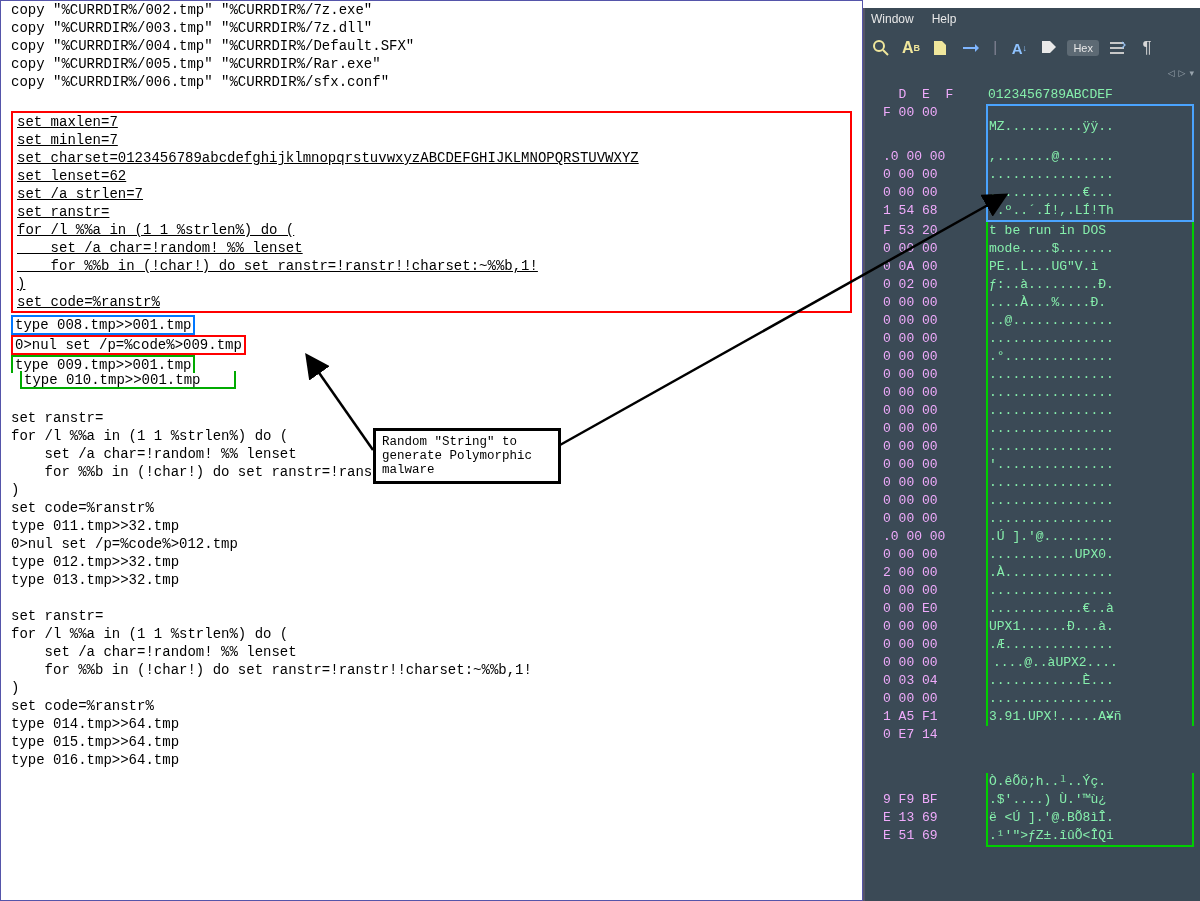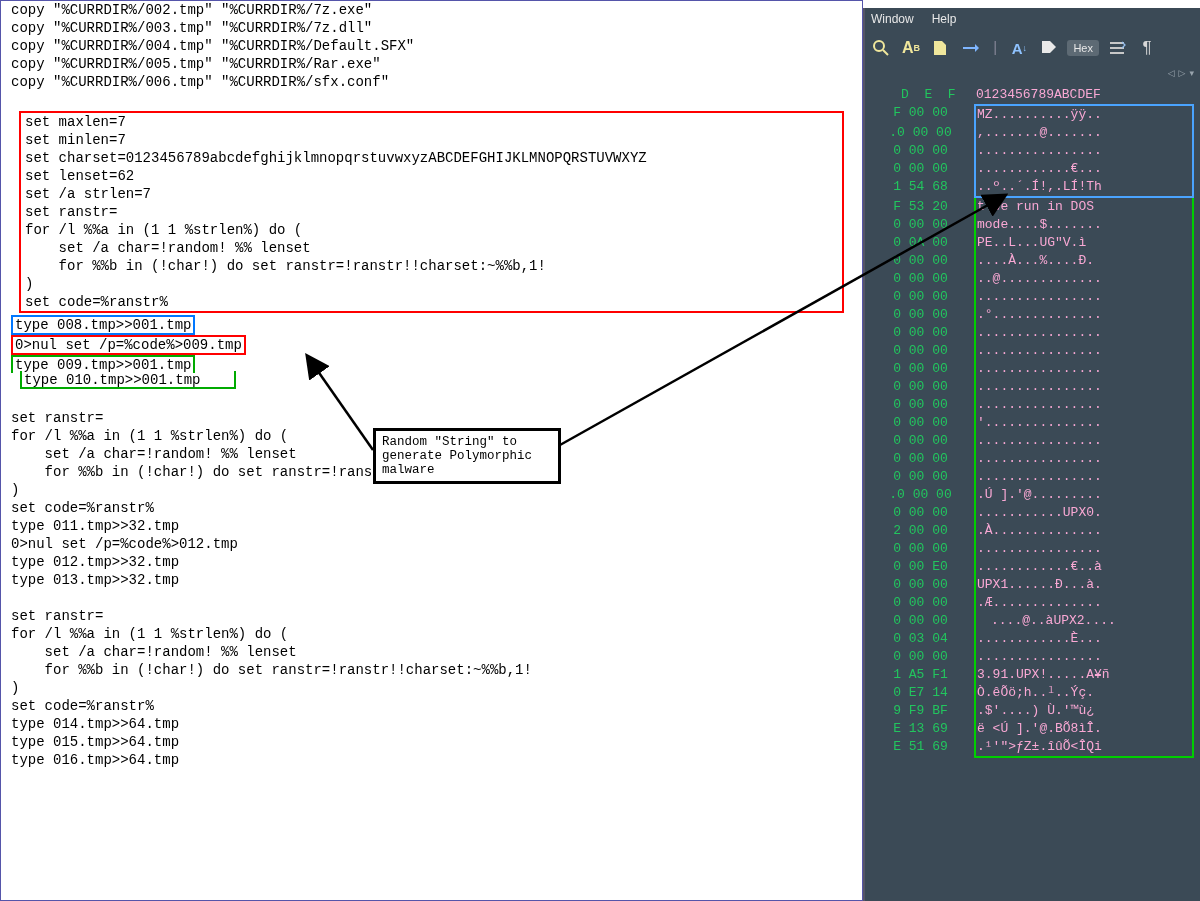--- a/index.html
+++ b/index.html
@@ -23,21 +23,22 @@
     border: 1px solid #55a;
   }
   .code-line {
     white-space: pre;
     color: #000;
     line-height: 18px;
     font-family: "Courier New", monospace;
   }
   .box-red {
     border: 2px solid #ff0000;
-    margin: 2px 8px;
+    margin: 2px 0;
+    text-decoration: underline;
   }
   .box-red-thin {
     border: 2px solid #ff0000;
     display: inline-block;
     line-height: 16px;
     padding: 0 2px;
   }
   .box-blue {
     border: 2px solid #0077ff;
     display: inline-block;
@@ -125,28 +126,29 @@
     font-size: 13px;
     color: #d4d4d4;
     line-height: 18px;
   }
   .hex-row {
     display: flex;
     white-space: pre;
   }
   .hex-left {
     width: 105px;
-    text-align: center;
+    text-align: left;
     padding-left: 6px;
-    color: #22c55e;
+    color: #f0abfc;
+    margin-left: 12px;
   }
   .hex-right {
     flex: 1;
     padding-left: 6px;
-    color: #f9a8d4;
+    color: #86efac;
     position: relative;
   }
   .hex-header {
     color: #8fa3b3;
   }
   .hl-red { border: 2px solid #ff3232; background: rgba(255,0,0,0.06); padding: 0 1px; margin: -1px; display: inline-block; }
   .hl-green-open { border: 2px solid #00d000; border-bottom: none; padding: 0 1px; margin: -1px; display: inline-block; }
   svg.arrows { position: absolute; left: 0; top: 0; width: 1200px; height: 901px; pointer-events: none; }
   .sg-left {
     position:absolute; left:9px; width:216px; border:2px solid #00aa00; border-top:none; height:18px;
@@ -262,53 +264,54 @@
     <span class="nav-arrow">◁</span>
     <span class="nav-arrow">▷</span>
     <span class="nav-arrow">▾</span>
   </div>
   <div class="hex-content">
     <div class="hex-row hex-header">
       <div class="hex-left">  D  E  F</div>
       <div class="hex-right">0123456789ABCDEF</div>
     </div>
     <div id="hex-body">
-        <div class="hex-row"><div class="hex-left">F 00 00</div><div class="hex-right"><span style="display: inline-block; width: 100%; border-top: 2px solid rgb(74, 164, 255); border-left: 2px solid rgb(74, 164, 255); border-right: 2px solid rgb(74, 164, 255); padding: 0px 1px; margin-left: -2px;">MZ..........ÿÿ..</span></div></div>
+        <div class="hex-row"><div class="hex-left">F 00 00</div><div class="hex-right"><span style="display: inline-block; width: 100%; border-top: 2px solid rgb(74, 164, 255); border-left: 2px solid rgb(74, 164, 255); border-right: 2px solid rgb(74, 164, 255); padding: 12px 1px; margin-left: -2px;">MZ..........ÿÿ..</span></div></div>
         <div class="hex-row"><div class="hex-left">.0 00 00</div><div class="hex-right"><span style="display: inline-block; width: 100%; border-left: 2px solid rgb(74, 164, 255); border-right: 2px solid rgb(74, 164, 255); padding: 0px 1px; margin-left: -2px;">,.......@.......</span></div></div>
         <div class="hex-row"><div class="hex-left">0 00 00</div><div class="hex-right"><span style="display: inline-block; width: 100%; border-left: 2px solid rgb(74, 164, 255); border-right: 2px solid rgb(74, 164, 255); padding: 0px 1px; margin-left: -2px;">................</span></div></div>
         <div class="hex-row"><div class="hex-left">0 00 00</div><div class="hex-right"><span style="display: inline-block; width: 100%; border-left: 2px solid rgb(74, 164, 255); border-right: 2px solid rgb(74, 164, 255); padding: 0px 1px; margin-left: -2px;">............€...</span></div></div>
         <div class="hex-row"><div class="hex-left">1 54 68</div><div class="hex-right"><span style="display: inline-block; width: 100%; border-bottom: 2px solid rgb(74, 164, 255); border-left: 2px solid rgb(74, 164, 255); border-right: 2px solid rgb(74, 164, 255); padding: 0px 1px; margin-left: -2px;">..º..´.Í!,.LÍ!Th</span></div></div>
         <div class="hex-row"><div class="hex-left">F 53 20</div><div class="hex-right"><span style="display: inline-block; width: 100%; border-left: 2px solid rgb(0, 208, 0); border-right: 2px solid rgb(0, 208, 0); padding: 0px 1px; margin-left: -2px;">t be run in DOS </span></div></div>
         <div class="hex-row"><div class="hex-left">0 00 00</div><div class="hex-right"><span style="display: inline-block; width: 100%; border-left: 2px solid rgb(0, 208, 0); border-right: 2px solid rgb(0, 208, 0); padding: 0px 1px; margin-left: -2px;">mode....$.......</span></div></div>
         <div class="hex-row"><div class="hex-left">0 0A 00</div><div class="hex-right"><span style="display: inline-block; width: 100%; border-left: 2px solid rgb(0, 208, 0); border-right: 2px solid rgb(0, 208, 0); padding: 0px 1px; margin-left: -2px;">PE..L...UG"V.ì</span></div></div>
+        <div class="hex-row"><div class="hex-left">0 02 00</div><div class="hex-right"><span style="display: inline-block; width: 100%; border-left: 2px solid rgb(0, 208, 0); border-right: 2px solid rgb(0, 208, 0); padding: 0px 1px; margin-left: -2px;">ƒ:..à.........Ð.</span></div></div>
         <div class="hex-row"><div class="hex-left">0 00 00</div><div class="hex-right"><span style="display: inline-block; width: 100%; border-left: 2px solid rgb(0, 208, 0); border-right: 2px solid rgb(0, 208, 0); padding: 0px 1px; margin-left: -2px;">....À...%....Ð.</span></div></div>
         <div class="hex-row"><div class="hex-left">0 00 00</div><div class="hex-right"><span style="display: inline-block; width: 100%; border-left: 2px solid rgb(0, 208, 0); border-right: 2px solid rgb(0, 208, 0); padding: 0px 1px; margin-left: -2px;">..@.............</span></div></div>
         <div class="hex-row"><div class="hex-left">0 00 00</div><div class="hex-right"><span style="display: inline-block; width: 100%; border-left: 2px solid rgb(0, 208, 0); border-right: 2px solid rgb(0, 208, 0); padding: 0px 1px; margin-left: -2px;">................</span></div></div>
         <div class="hex-row"><div class="hex-left">0 00 00</div><div class="hex-right"><span style="display: inline-block; width: 100%; border-left: 2px solid rgb(0, 208, 0); border-right: 2px solid rgb(0, 208, 0); padding: 0px 1px; margin-left: -2px;">.°..............</span></div></div>
         <div class="hex-row"><div class="hex-left">0 00 00</div><div class="hex-right"><span style="display: inline-block; width: 100%; border-left: 2px solid rgb(0, 208, 0); border-right: 2px solid rgb(0, 208, 0); padding: 0px 1px; margin-left: -2px;">................</span></div></div>
         <div class="hex-row"><div class="hex-left">0 00 00</div><div class="hex-right"><span style="display: inline-block; width: 100%; border-left: 2px solid rgb(0, 208, 0); border-right: 2px solid rgb(0, 208, 0); padding: 0px 1px; margin-left: -2px;">................</span></div></div>
         <div class="hex-row"><div class="hex-left">0 00 00</div><div class="hex-right"><span style="display: inline-block; width: 100%; border-left: 2px solid rgb(0, 208, 0); border-right: 2px solid rgb(0, 208, 0); padding: 0px 1px; margin-left: -2px;">................</span></div></div>
         <div class="hex-row"><div class="hex-left">0 00 00</div><div class="hex-right"><span style="display: inline-block; width: 100%; border-left: 2px solid rgb(0, 208, 0); border-right: 2px solid rgb(0, 208, 0); padding: 0px 1px; margin-left: -2px;">................</span></div></div>
         <div class="hex-row"><div class="hex-left">0 00 00</div><div class="hex-right"><span style="display: inline-block; width: 100%; border-left: 2px solid rgb(0, 208, 0); border-right: 2px solid rgb(0, 208, 0); padding: 0px 1px; margin-left: -2px;">................</span></div></div>
         <div class="hex-row"><div class="hex-left">0 00 00</div><div class="hex-right"><span style="display: inline-block; width: 100%; border-left: 2px solid rgb(0, 208, 0); border-right: 2px solid rgb(0, 208, 0); padding: 0px 1px; margin-left: -2px;">'...............</span></div></div>
         <div class="hex-row"><div class="hex-left">0 00 00</div><div class="hex-right"><span style="display: inline-block; width: 100%; border-left: 2px solid rgb(0, 208, 0); border-right: 2px solid rgb(0, 208, 0); padding: 0px 1px; margin-left: -2px;">................</span></div></div>
         <div class="hex-row"><div class="hex-left">0 00 00</div><div class="hex-right"><span style="display: inline-block; width: 100%; border-left: 2px solid rgb(0, 208, 0); border-right: 2px solid rgb(0, 208, 0); padding: 0px 1px; margin-left: -2px;">................</span></div></div>
         <div class="hex-row"><div class="hex-left">0 00 00</div><div class="hex-right"><span style="display: inline-block; width: 100%; border-left: 2px solid rgb(0, 208, 0); border-right: 2px solid rgb(0, 208, 0); padding: 0px 1px; margin-left: -2px;">................</span></div></div>
         <div class="hex-row"><div class="hex-left">.0 00 00</div><div class="hex-right"><span style="display: inline-block; width: 100%; border-left: 2px solid rgb(0, 208, 0); border-right: 2px solid rgb(0, 208, 0); padding: 0px 1px; margin-left: -2px;">.Ú ].'@.........</span></div></div>
         <div class="hex-row"><div class="hex-left">0 00 00</div><div class="hex-right"><span style="display: inline-block; width: 100%; border-left: 2px solid rgb(0, 208, 0); border-right: 2px solid rgb(0, 208, 0); padding: 0px 1px; margin-left: -2px;">...........UPX0.</span></div></div>
         <div class="hex-row"><div class="hex-left">2 00 00</div><div class="hex-right"><span style="display: inline-block; width: 100%; border-left: 2px solid rgb(0, 208, 0); border-right: 2px solid rgb(0, 208, 0); padding: 0px 1px; margin-left: -2px;">.À..............</span></div></div>
         <div class="hex-row"><div class="hex-left">0 00 00</div><div class="hex-right"><span style="display: inline-block; width: 100%; border-left: 2px solid rgb(0, 208, 0); border-right: 2px solid rgb(0, 208, 0); padding: 0px 1px; margin-left: -2px;">................</span></div></div>
         <div class="hex-row"><div class="hex-left">0 00 E0</div><div class="hex-right"><span style="display: inline-block; width: 100%; border-left: 2px solid rgb(0, 208, 0); border-right: 2px solid rgb(0, 208, 0); padding: 0px 1px; margin-left: -2px;">............€..à</span></div></div>
         <div class="hex-row"><div class="hex-left">0 00 00</div><div class="hex-right"><span style="display: inline-block; width: 100%; border-left: 2px solid rgb(0, 208, 0); border-right: 2px solid rgb(0, 208, 0); padding: 0px 1px; margin-left: -2px;">UPX1......Ð...à.</span></div></div>
         <div class="hex-row"><div class="hex-left">0 00 00</div><div class="hex-right"><span style="display: inline-block; width: 100%; border-left: 2px solid rgb(0, 208, 0); border-right: 2px solid rgb(0, 208, 0); padding: 0px 1px; margin-left: -2px;">.Æ..............</span></div></div>
-        <div class="hex-row"><div class="hex-left">0 00 00</div><div class="hex-right"><span style="display: inline-block; width: 100%; border-left: 2px solid rgb(0, 208, 0); border-right: 2px solid rgb(0, 208, 0); padding: 0px 15px; margin-left: -2px;">....@..àUPX2....</span></div></div>
+        <div class="hex-row"><div class="hex-left">0 00 00</div><div class="hex-right"><span style="display: inline-block; width: 100%; border-left: 2px solid rgb(0, 208, 0); border-right: 2px solid rgb(0, 208, 0); padding: 0px 5px; margin-left: -2px;">....@..àUPX2....</span></div></div>
         <div class="hex-row"><div class="hex-left">0 03 04</div><div class="hex-right"><span style="display: inline-block; width: 100%; border-left: 2px solid rgb(0, 208, 0); border-right: 2px solid rgb(0, 208, 0); padding: 0px 1px; margin-left: -2px;">............È...</span></div></div>
         <div class="hex-row"><div class="hex-left">0 00 00</div><div class="hex-right"><span style="display: inline-block; width: 100%; border-left: 2px solid rgb(0, 208, 0); border-right: 2px solid rgb(0, 208, 0); padding: 0px 1px; margin-left: -2px;">................</span></div></div>
         <div class="hex-row"><div class="hex-left">1 A5 F1</div><div class="hex-right"><span style="display: inline-block; width: 100%; border-left: 2px solid rgb(0, 208, 0); border-right: 2px solid rgb(0, 208, 0); padding: 0px 1px; margin-left: -2px;">3.91.UPX!.....A¥ñ</span></div></div>
-        <div class="hex-row"><div class="hex-left">0 E7 14</div><div class="hex-right"><span style="display: inline-block; width: 100%; border-left: 2px solid rgb(0, 208, 0); border-right: 2px solid rgb(0, 208, 0); padding: 0px 1px; margin-left: -2px;">Ò.êÕö;h..ˡ..Ýç.</span></div></div>
+        <div class="hex-row"><div class="hex-left">0 E7 14</div><div class="hex-right"><span style="display: inline-block; width: 100%; border-left: 2px solid rgb(0, 208, 0); border-right: 2px solid rgb(0, 208, 0); padding: 0px 1px; margin-left: -2px; margin-top: 47px;">Ò.êÕö;h..ˡ..Ýç.</span></div></div>
         <div class="hex-row"><div class="hex-left">9 F9 BF</div><div class="hex-right"><span style="display: inline-block; width: 100%; border-left: 2px solid rgb(0, 208, 0); border-right: 2px solid rgb(0, 208, 0); padding: 0px 1px; margin-left: -2px;">.$'....) Ù.'™ù¿</span></div></div>
         <div class="hex-row"><div class="hex-left">E 13 69</div><div class="hex-right"><span style="display: inline-block; width: 100%; border-left: 2px solid rgb(0, 208, 0); border-right: 2px solid rgb(0, 208, 0); padding: 0px 1px; margin-left: -2px;">ë &lt;Ú ].'@.BÕ8ìÎ.</span></div></div>
         <div class="hex-row"><div class="hex-left">E 51 69</div><div class="hex-right"><span style="display: inline-block; width: 100%; border-left: 2px solid rgb(0, 208, 0); border-right: 2px solid rgb(0, 208, 0); border-bottom: 2px solid rgb(0, 208, 0); padding: 0px 1px; margin-left: -2px;">.¹'"&gt;ƒZ±.îûÕ&lt;ÎQi</span></div></div>
       </div>
   </div>
 </div>
 
 <svg class="arrows">
   <defs>
     <marker id="ah" markerWidth="10" markerHeight="10" refX="8" refY="5" orient="auto">

